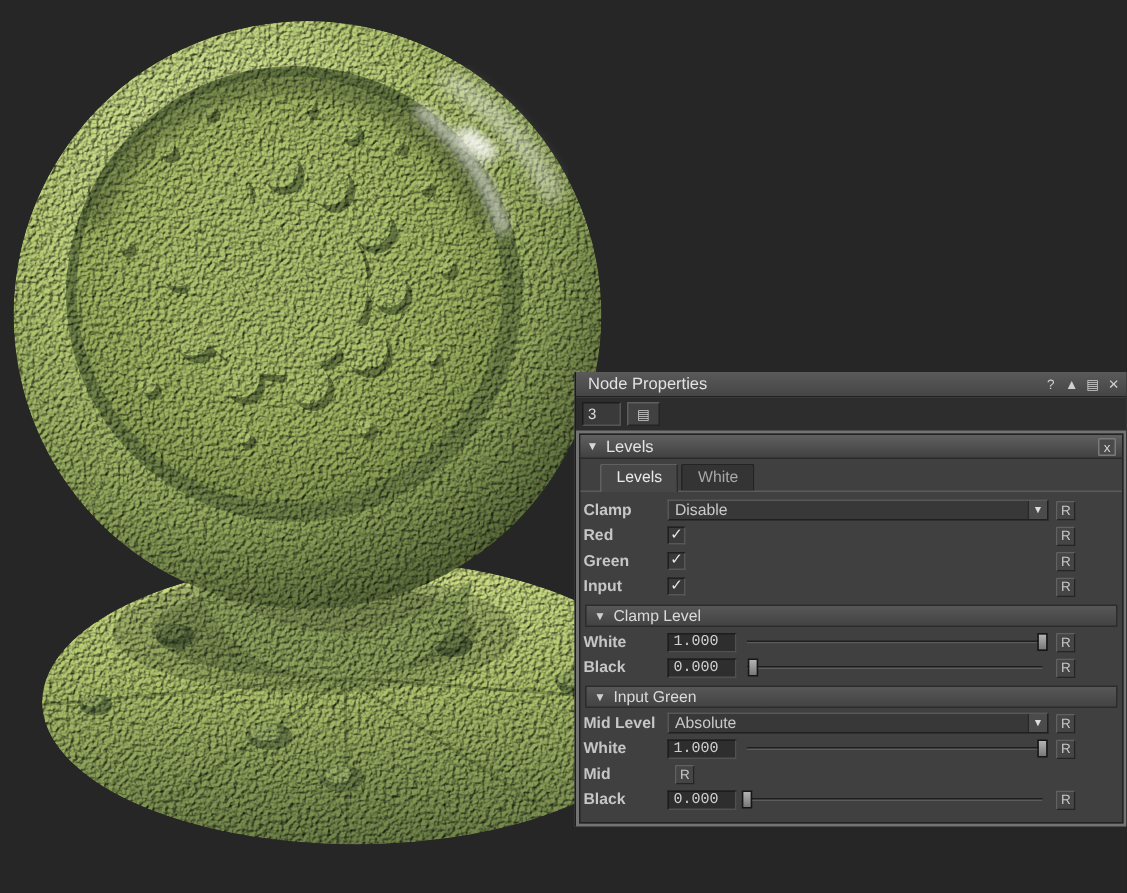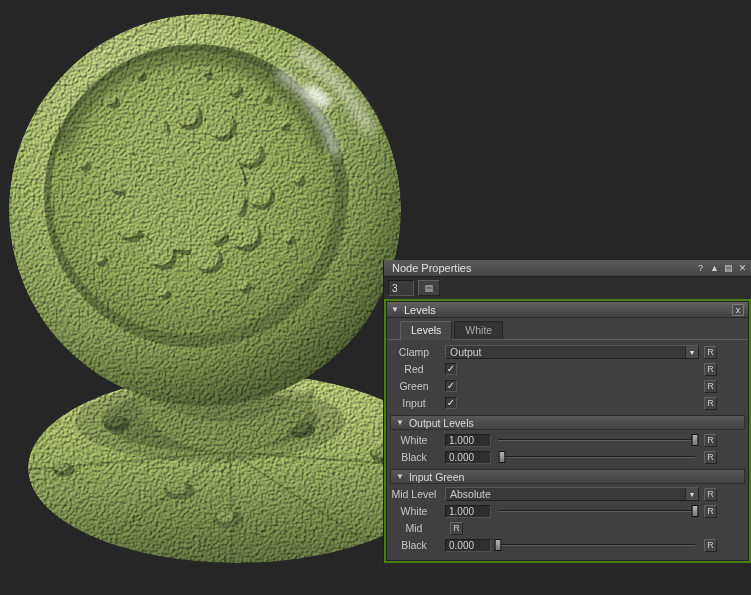--- a/index.html
+++ b/index.html
@@ -5,21 +5,21 @@
   * { box-sizing: border-box; margin: 0; padding: 0; }
   html,body { width:751px; height:595px; overflow:hidden; background:#262626;
               font-family:"Liberation Sans", sans-serif; }
   .stage { position:relative; width:751px; height:595px; background:#262626; }
 
   
   .viewport { position:absolute; left:0; top:0; width:751px; height:595px; }
   .viewport svg { display:block; }
 
   
-  .props-panel { position:absolute; left:383px; top:260px; width:368px; background:#4d7c0f;
+  .props-panel { position:absolute; left:383px; top:248px; width:368px; background:#737373;
                  border-left:1px solid #1c1c1c; color:#cccccc; font-size:11px; }
   .titlebar { height:17px; display:flex; align-items:center; padding:0 2px 0 8px;
               background:linear-gradient(#5a5a5a,#454545); border-bottom:1px solid #222; }
   .titlebar .title { flex:1; color:#e2e2e2; font-size:11px; }
   .tb-icon { width:13px; height:13px; margin-left:1px; display:flex; align-items:center; justify-content:center;
              color:#d0d0d0; font-size:9px; line-height:1; }
   .toolbar { height:22px; display:flex; align-items:center; padding:0 4px; background:#2d2d2d; }
   .tb-input { width:26px; height:16px; background:#3a3a3a; border:1px solid; border-color:#1c1c1c #555 #555 #1c1c1c;
               color:#dddddd; font-size:10px; padding:0 3px; font-family:"Liberation Sans",sans-serif; }
   .tb-btn { width:22px; height:16px; margin-left:4px; background:#414141; border:1px solid;
@@ -35,22 +35,22 @@
              font-size:9px; line-height:10px; text-align:center; border-radius:1px; }
 
   .tabs { display:flex; align-items:flex-end; padding:3px 0 0 13px; border-bottom:1px solid #5b5b5b; }
   .tab { font-size:10.5px; padding:2px 10px 3px; margin-right:2px; background:#343434; color:#a8a8a8;
          border:1px solid #242424; border-bottom:none; border-radius:2px 2px 0 0; }
   .tab.active { background:#474747; color:#e8e8e8; border-color:#606060 #2b2b2b transparent #606060;
                 margin-bottom:-1px; padding-bottom:4px; }
 
   .group-body { padding:3px 0 6px; }
   .row { display:flex; align-items:center; height:16px; margin:1px 0; padding:0 31px 0 2px; }
-  .row .label { width:56px; min-width:56px; text-align:center; padding-right:6px;
-                color:#c6c6c6; font-size:10.5px; white-space:nowrap; }
+  .row .label { width:56px; min-width:56px; text-align:left; padding-right:6px;
+                color:#c6c6c6; font-size:10.5px; white-space:nowrap;font-weight:bold; }
   .ctrl { flex:1; display:flex; align-items:center; height:14px; }
   .reset { width:13px; height:13px; min-width:13px; margin-left:5px; background:#454545; border:1px solid;
            border-color:#616161 #252525 #252525 #616161; color:#c8c8c8; font-size:9px; line-height:1;
            display:flex; align-items:center; justify-content:center; border-radius:1px; }
 
   .dropdown { flex:1; height:14px; display:flex; align-items:stretch; background:#383838;
               border:1px solid; border-color:#585858 #202020 #202020 #585858; }
   .dd-text { flex:1; display:flex; align-items:center; padding:0 4px; color:#c9c9c9; font-size:10.5px; }
   .dd-arrow { width:13px; background:#4b4b4b; border-left:1px solid #282828; color:#dddddd; font-size:7px;
               display:flex; align-items:center; justify-content:center; }
@@ -61,21 +61,21 @@
   .checkbox .check { color:#e9e9e9; font-size:10px; line-height:1; visibility:hidden; }
   .checkbox[data-checked="true"] .check { visibility:visible; }
 
   .section-bar { height:15px; margin:4px 3px 2px 3px; display:flex; align-items:center; gap:5px;
                  padding:0 5px; background:linear-gradient(#575757,#434343); border:1px solid #2c2c2c;
                  color:#dadada; font-size:10.5px; }
   .section-bar .s-arrow { font-size:8px; color:#d0d0d0; }
 
   .val { width:46px; min-width:46px; height:13px; background:#2e2e2e; border:1px solid;
          border-color:#1d1d1d #515151 #515151 #1d1d1d; color:#d0d0d0; font-size:10px; padding:0 3px;
-         font-family:Liberation Sans, sans-serif; }
+         font-family:Liberation Mono, monospace; }
   .slider { flex:1; height:14px; position:relative; margin-left:3px; }
   .slider-groove { position:absolute; left:4px; right:4px; top:6px; height:2px; background:#1e1e1e;
                    border-bottom:1px solid #5c5c5c; }
   .slider-track { position:absolute; left:4px; right:4px; top:0; bottom:0; }
   .slider-handle { position:absolute; top:1px; width:7px; height:12px;
                    background:linear-gradient(#b3b3b3,#787878); border:1px solid #161616;
                    transform:translateX(-50%); }
 </style>
 </head>
 <body>
@@ -229,21 +229,21 @@
         <span class="tab active">Levels</span>
         <span class="tab">White</span>
       </div>
 
       <div class="group-body">
 
         <div class="row">
           <span class="label">Clamp</span>
           <div class="ctrl">
             <div class="dropdown">
-              <span class="dd-text">Output</span>
+              <span class="dd-text">Disable</span>
               <span class="dd-arrow">▼</span>
             </div>
           </div>
           <span class="reset">R</span>
         </div>
 
         <div class="row">
           <span class="label">Red</span>
           <div class="ctrl">
             <span class="checkbox" data-checked="true">
@@ -266,21 +266,21 @@
           <div class="ctrl">
             <span class="checkbox" data-checked="true">
                 <span class="check">✓</span>
               </span>
           </div>
           <span class="reset">R</span>
         </div>
 
         <div class="section-bar">
           <span class="s-arrow">▼</span>
-          <span>Output Levels</span>
+          <span>Clamp Level</span>
         </div>
 
         <div class="row">
           <span class="label">White</span>
           <div class="ctrl">
             <input class="val" value="1.000" style="">
             <div class="slider">
               <div class="slider-groove"></div>
               <div class="slider-track">
                   <div class="slider-handle" style="left: 100%;"></div>

